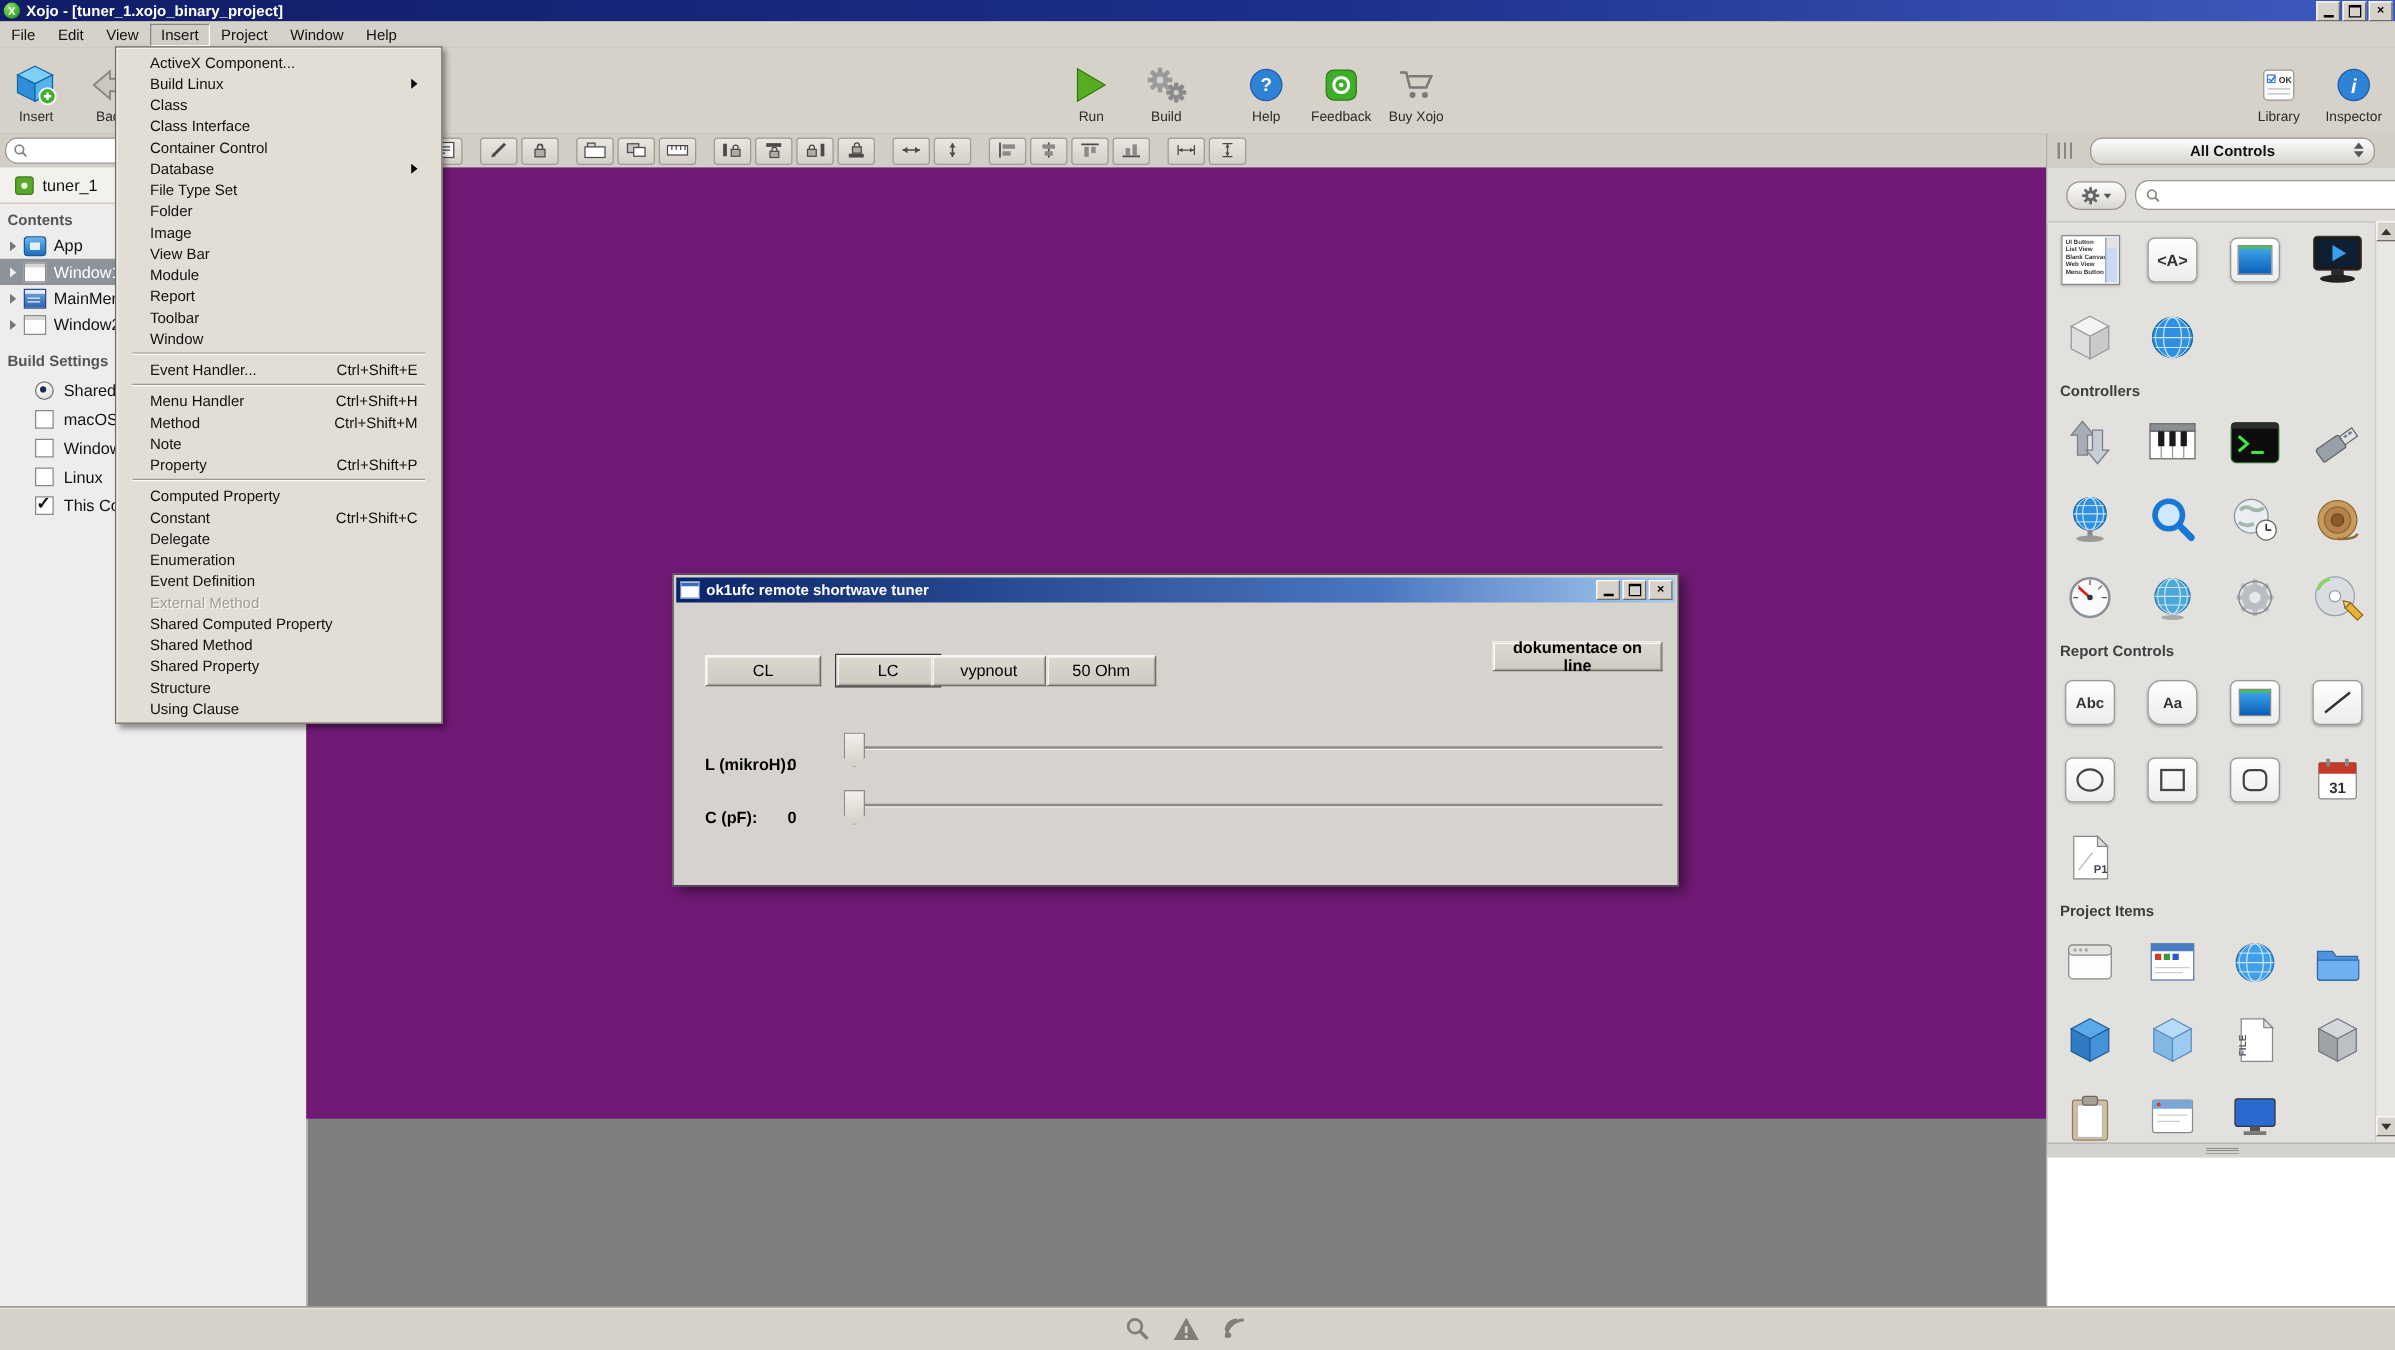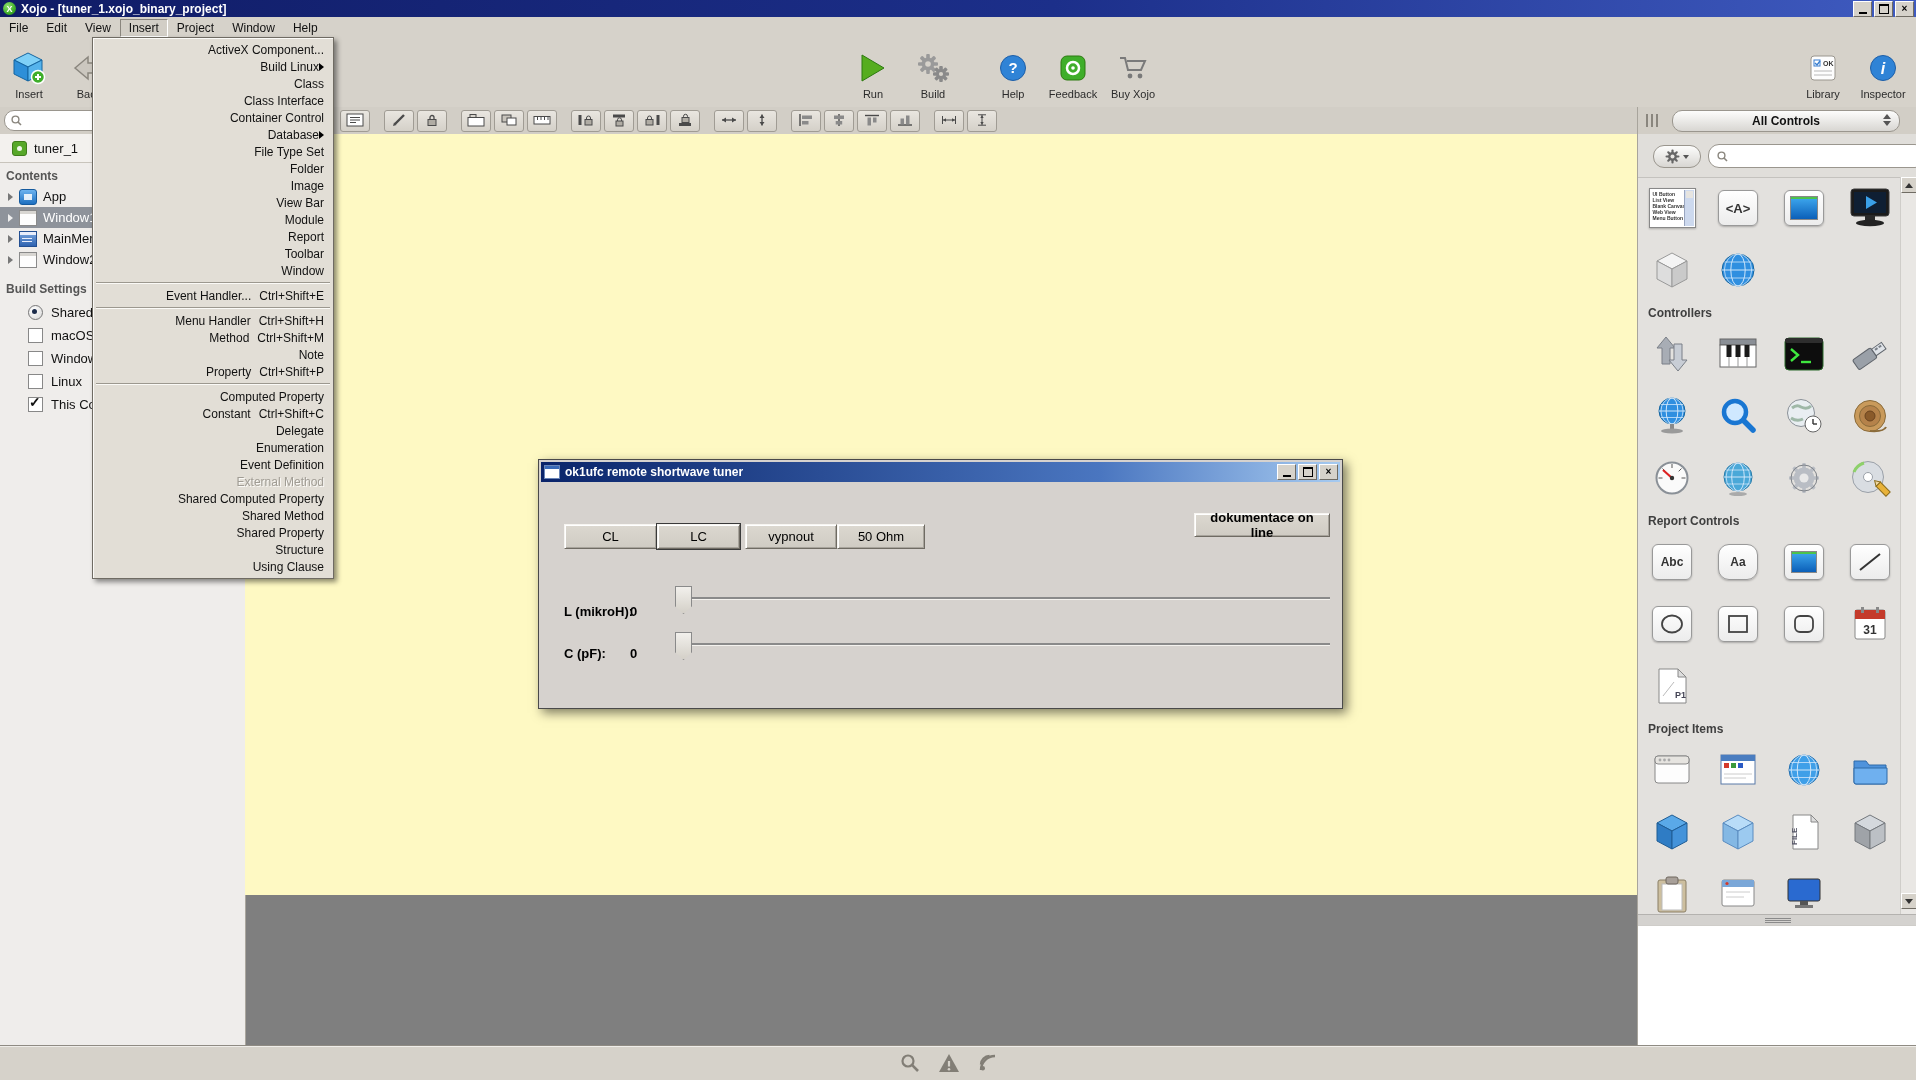--- a/index.html
+++ b/index.html
@@ -65,21 +65,21 @@
   .si-menubar:after{content:"";position:absolute;left:2px;top:6px;width:10px;height:1px;
     background:#e8eefc;box-shadow:0 3px 0 #e8eefc;}
   #targets{padding-top:2px;}
   .target-row{height:23px;display:flex;align-items:center;gap:8px;padding-left:28px;font-size:13px;}
   .ctl-radio{width:13px;height:13px;border-radius:50%;border:1px solid #777;
     background:radial-gradient(circle at 35% 30%,#fff,#d8d8d8);position:relative;}
   .ctl-radio.on:after{content:"";position:absolute;left:3px;top:3px;width:5px;height:5px;border-radius:50%;background:#1b2b4a;}
   .ctl-check{width:13px;height:13px;border:1px solid #888;background:#fff;position:relative;}
   .ctl-check.on:after{content:"✓";position:absolute;left:0px;top:-4px;font-size:14px;font-weight:bold;color:#111;}
   
-  #canvas{position:absolute;left:245px;top:134px;width:1392px;height:761px;background:#fef9c3;}
+  #canvas{position:absolute;left:245px;top:134px;width:1392px;height:761px;background:#701a75;}
   #form-window{position:absolute;left:293px;top:325px;width:803px;height:248px;background:#d6d2ce;
     border:1px solid #4a4a4a;box-shadow:4px 4px 10px rgba(0,0,0,.5);}
   .fw-title{position:absolute;left:2px;top:2px;right:2px;height:20px;
     background:linear-gradient(90deg,#0a246a,#4a76c0 70%,#a6caf0);display:flex;align-items:center;
     color:#fff;font-weight:bold;font-size:12px;gap:5px;padding-left:3px;}
   .fw-ico{width:14px;height:12px;background:#fff;border:1px solid #6a86b8;box-shadow:inset 0 3px 0 #3a6ab8;}
   .fw-btns{position:absolute;right:2px;top:2px;display:flex;gap:2px;}
   .fw-body{position:absolute;left:2px;top:22px;right:2px;bottom:2px;}
   .xbtn{position:absolute;background:linear-gradient(#dcd8d0,#cfcbc3);border:1px solid;
     border-color:#f7f5f1 #6f6b63 #6f6b63 #f7f5f1;box-shadow:inset 1px 1px 0 #fff,inset -1px -1px 0 #a8a49c;
@@ -91,21 +91,21 @@
   .slider-thumb{position:absolute;width:15px;height:26px;background:linear-gradient(#f2f0ec,#d4d0c8);
     border:1px solid #8a8a8a;clip-path:polygon(0 0,100% 0,100% 72%,50% 100%,0 72%);}
   #fw-mem{position:absolute;left:23px;top:208px;width:755px;height:21px;display:flex;}
   .mem-btn{flex:1;margin-left:-1px;background:linear-gradient(#dcd8d0,#cfcbc3);border:1px solid;
     border-color:#f7f5f1 #6f6b63 #6f6b63 #f7f5f1;display:flex;align-items:center;justify-content:center;font-size:12px;}
   .mem-btn:first-child{margin-left:0;}
   .mem-btn.focused{border-color:#3a3a3a;box-shadow:inset 0 0 0 1px #777;}
   
   #insert-menu{position:absolute;left:92px;top:37px;width:238px;background:#e2ded6;
     border:1px solid #6f6b63;box-shadow:3px 3px 5px rgba(0,0,0,.45),inset 1px 1px 0 #fbfaf7;
-    padding:3px 1px;z-index:60;text-align:right;}
+    padding:3px 11px;z-index:60;}
   .mi{height:17px;display:flex;align-items:center;padding:0 8px 0 16px;font-size:12px;}
   .mi .lab{flex:1;white-space:nowrap;}
   .mi .sc{margin-left:8px;}
   .mi .sub{width:0;height:0;border-left:5px solid #000;border-top:4px solid transparent;border-bottom:4px solid transparent;}
   .mi.disabled{color:#a09c94;text-shadow:1px 1px 0 #fbfaf7;}
   .msep{height:0;border-top:1px solid #9c988f;border-bottom:1px solid #fbfaf7;margin:3px 2px;}
   
   #rightpanel{position:absolute;left:1637px;top:107px;width:279px;height:938px;background:#e3e1de;
     border-left:1px solid #a8a49c;}
   #lib-header{position:absolute;left:0;top:0;width:279px;height:27px;background:#d2cec6;
@@ -527,21 +527,21 @@
               <span class="maxbox"></span>
             </span>
           <span class="wbtn">
               <b>×</b>
             </span>
         </span>
       </div>
       <div class="fw-body">
         <div id="fw-modes">
             <button class="xbtn" style="left: 23px; width: 93px; top: 42px; height: 25px;">CL</button>
-            <button class="xbtn focused" style="left: 116px; width: 83px; top: 42px; height: 25px;">LC</button>
+            <button class="xbtn focused" style="left: 128px; width: 83px; top: 42px; height: 25px;">LC</button>
             <button class="xbtn" style="left: 204px; width: 92px; top: 42px; height: 25px;">vypnout</button>
             <button class="xbtn" style="left: 296px; width: 88px; top: 42px; height: 25px;">50 Ohm</button>
           </div>
         <button id="fw-doc" class="xbtn">dokumentace on line</button>
 
         <span class="fw-label" style="left:23px;top:122px;">L (mikroH):</span>
         <span class="fw-label" style="left:89px;top:122px;">0</span>
         <div class="slider-track" style="left:150px;top:115px;width:639px;"></div>
         <div class="slider-thumb" style="left:134px;top:104px;"></div>
 

